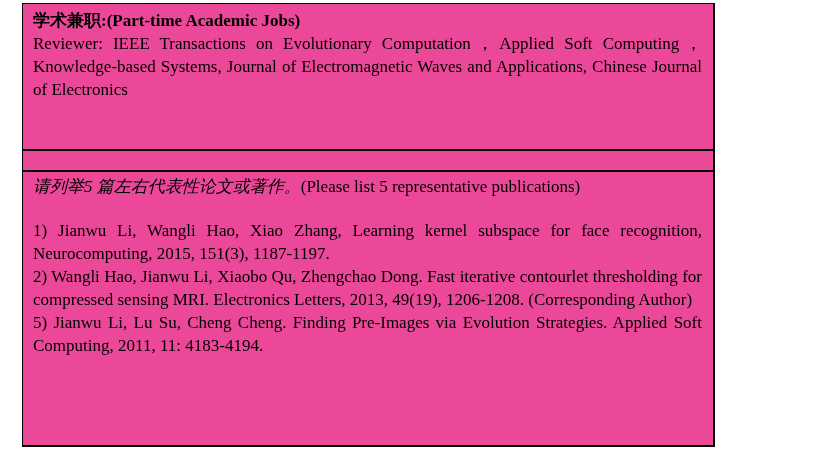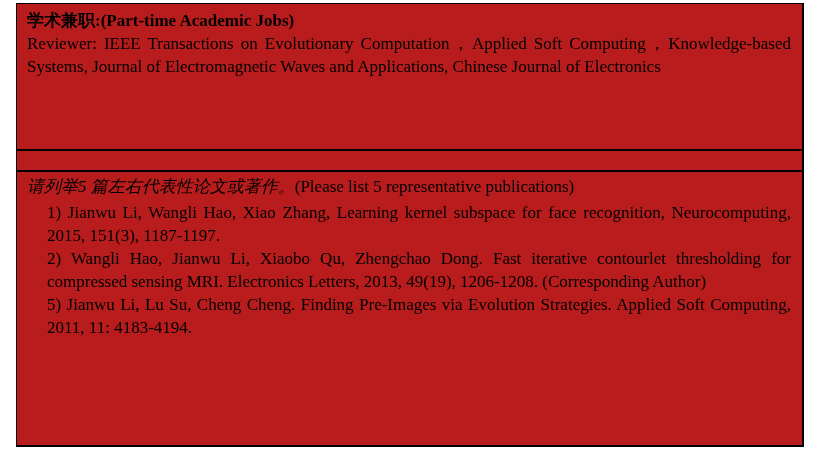--- a/index.html
+++ b/index.html
@@ -9,45 +9,45 @@
     width: 824px;
     height: 455px;
     overflow: hidden;
     font-family: "Liberation Serif", "DejaVu Serif", serif;
     font-size: 17px;
     color: #000000;
     -webkit-font-smoothing: antialiased;
   }
   .doc-table {
     position: absolute;
-    left: 16px;
+    left: 22px;
     top: 3px;
-    width: 788px;
+    width: 693px;
     height: 444px;
     border: 1px solid #000000;
     border-right-width: 2px;
     border-bottom-width: 2px;
     box-sizing: border-box;
-    background: #b91c1c;
+    background: #ec4899;
   }
   .cell {
     box-sizing: border-box;
     padding: 5px 11px 0 10px;
     overflow: hidden;
   }
   .cell-jobs   { height: 147px; border-bottom: 2px solid #000000; }
   .cell-pubhdr { height: 21px;  border-bottom: 2px solid #000000; padding-top: 17px; line-height: 20px; }
   .cell-pubs   { height: 271px; padding-top: 3px; }
   p { margin: 0; line-height: 23px; }
   .bold    { font-weight: bold; }
   .pre     { white-space: pre-wrap; }
   .justify { text-align: justify; }
-  .note    { margin-bottom: 3px; }
+  .note    { margin-bottom: 21px; }
   .note .zh { font-style: italic; }
-  .pub     { text-align: justify; white-space: pre-wrap; margin-left: 20px; }
+  .pub     { text-align: justify; white-space: pre-wrap; }
 </style>
 </head>
 <body>
 
 <div class="doc-table">
 
   <section class="cell cell-jobs">
     <p class="bold">学术兼职:(Part-time Academic Jobs)</p>
     <p class="justify">Reviewer: IEEE Transactions on Evolutionary Computation，Applied Soft Computing，Knowledge-based Systems, Journal of Electromagnetic Waves and Applications, Chinese Journal of Electronics</p>
   </section>

